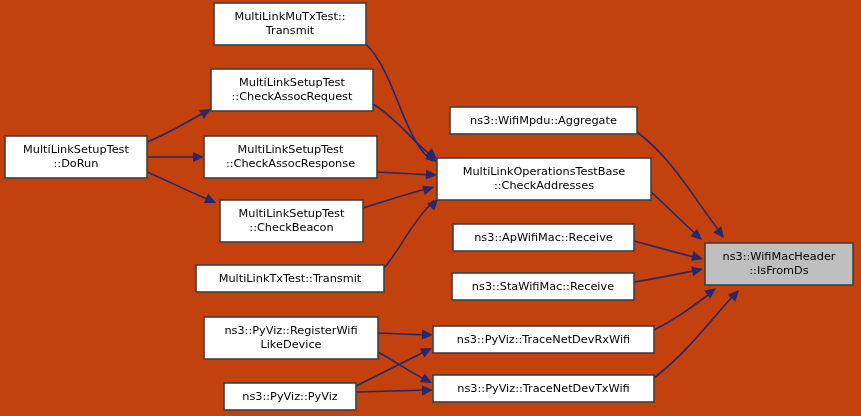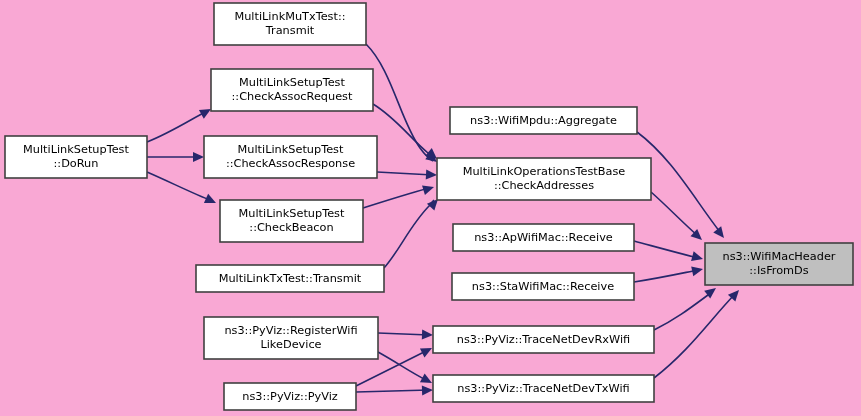--- a/index.html
+++ b/index.html
@@ -4,21 +4,21 @@
 <style>
   html, body {
     margin: 0;
     padding: 0;
     background: #ffffff;
   }
   #canvas-wrap {
     position: relative;
     width: 861px;
     height: 416px;
-    background: #f9a8d4;
+    background: #c2410c;
     overflow: hidden;
     font-family: "DejaVu Sans", "Liberation Sans", sans-serif;
   }
   svg#graph {
     display: block;
     width: 861px;
     height: 416px;
   }
   .node-box {
     fill: #ffffff;

